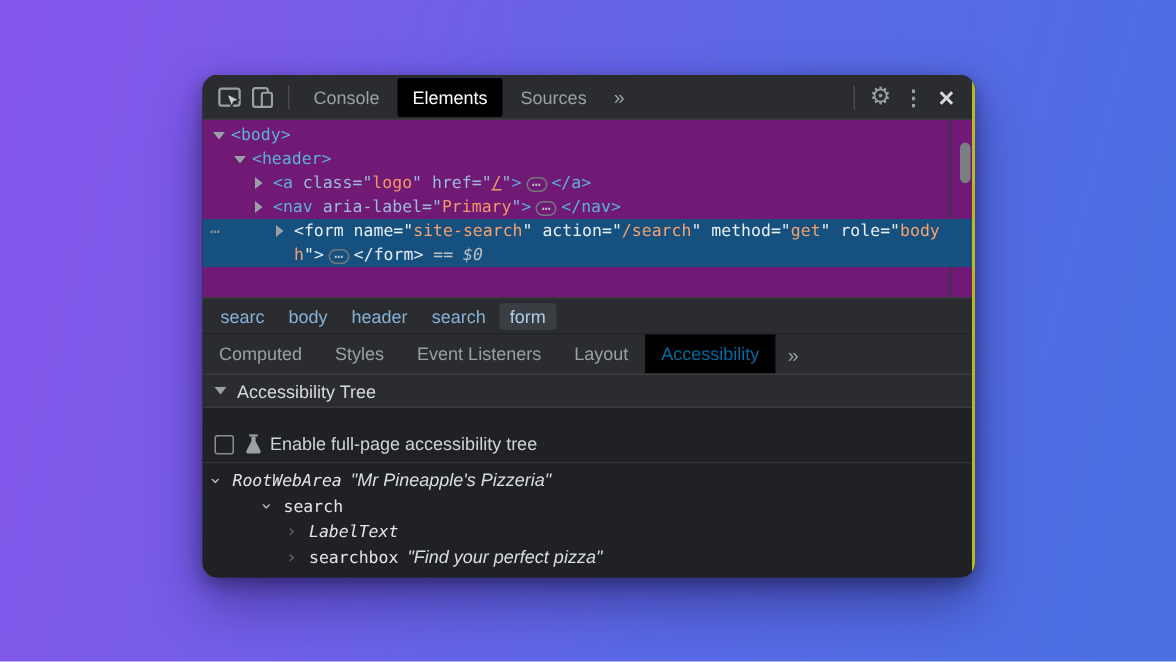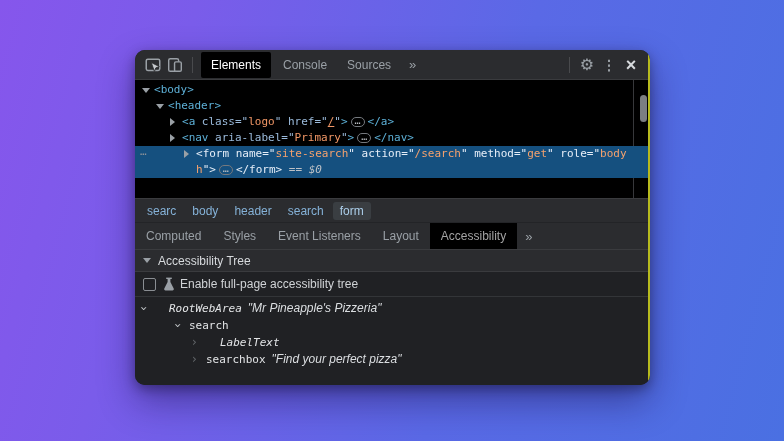--- a/index.html
+++ b/index.html
@@ -33,21 +33,21 @@
   .more { color: #9aa0a6; font-size: 13px; padding: 0 8px; cursor: pointer; }
   .tb-right { margin-left: auto; display: flex; align-items: center; }
   .glyph-gear { color: #9aa0a6; font-size: 16px; line-height: 16px; }
   .glyph-kebab { color: #9aa0a6; font-size: 14px; font-weight: bold; line-height: 14px; }
   .glyph-close { color: #d7dadd; font-size: 18px; line-height: 18px; font-weight: bold; }
 
   
   .domtree {
     position: relative; flex: 0 0 118px; height: 118px; overflow: hidden;
     font-family: "DejaVu Sans Mono", monospace; font-size: 11px; line-height: 16px;
-    padding-top: 2px; background: #000000;
+    padding-top: 2px; background: #701a75;
   }
   .gutterline { position: absolute; top: 0; bottom: 0; right: 16px; width: 1px; background: #37383b; z-index: 0; }
   .dom-row { position: relative; z-index: 1; padding-right: 18px; }
   .dom-row.sel { z-index: 2; }
   .twisty { position: absolute; }
   .tw-open { top: 6px; width: 0; height: 0; border-left: 4px solid transparent; border-right: 4px solid transparent; border-top: 5px solid #9aa0a6; }
   .tw-closed { top: 4px; width: 0; height: 0; border-top: 4px solid transparent; border-bottom: 4px solid transparent; border-left: 5px solid #9aa0a6; }
   .gutterdots { position: absolute; left: 5px; top: -2px; color: #909499; font-size: 11px; letter-spacing: 1px; }
   .s-br   { color: #5db0d7; }
   .s-tag  { color: #5db0d7; }
@@ -72,46 +72,46 @@
   }
   .crumb { color: #85b2d8; padding: 2px 7px; margin: 0 1px; cursor: pointer; border-radius: 3px; }
   .crumb.sel { background: #3a3e42; color: #abceea; }
 
   
   .paneltabs {
     flex: 0 0 27px; height: 27px; background: #2b2c2f; border-top: 1px solid #232427;
     display: flex; align-items: center; font-size: 12px;
   }
   .p-tab { padding: 0 11px; color: #9aa0a6; height: 100%; display: flex; align-items: center; cursor: pointer; white-space: nowrap; }
-  .p-tab.sel { background: #000; color: #a3a3a3; }
+  .p-tab.sel { background: #000; color: #0369a1; }
 
   
   .axheader {
     flex: 0 0 23px; height: 23px; background: #2b2c2f;
     border-top: 1px solid #3a3b3e; border-bottom: 1px solid #3a3b3e;
     display: flex; align-items: center; padding-left: 8px; font-size: 12px; color: #d7dadd; cursor: pointer;
   }
   .tri-down { width: 0; height: 0; border-left: 4px solid transparent; border-right: 4px solid transparent; border-top: 5px solid #9aa0a6; margin-right: 7px; }
   .axcheck {
     flex: 0 0 25px; height: 25px; background: #202124; display: flex; align-items: center;
-    padding-left: 8px; font-size: 12px; color: #d0d3d6; border-bottom: 1px solid #333538;
+    padding-left: 8px; font-size: 12px; color: #d0d3d6; border-bottom: 1px solid #333538; margin-top: 12px;
   }
   .cbx { width: 13px; height: 13px; border: 1.5px solid #8a8e93; border-radius: 2px; background: transparent; margin-right: 7px; cursor: pointer; flex: 0 0 13px; }
   .flask { margin-right: 5px; display: flex; }
 
   .axtree {
     flex: 1 1 auto; background: #202124; padding-top: 3px;
     font-family: "DejaVu Sans Mono", monospace; font-size: 11px; line-height: 17px; overflow: hidden;
   }
   .ax-row { position: relative; white-space: nowrap; }
   .chev { position: absolute; font-size: 12px; font-family: "DejaVu Sans", sans-serif; cursor: pointer; }
   .chev-open { color: #c6cacd; transform: rotate(90deg); }
   .chev-closed { color: #63676b; }
   .ax-role { color: #e3e5e7; }
-  .ax-role.ital { font-style: italic; margin-left: 14px; }
+  .ax-role.ital { font-style: italic; }
   .ax-name { font-family: "Liberation Sans", sans-serif; font-style: italic; color: #dbdee1; margin-left: 6px; font-size: 12px; }
 </style>
 </head>
 <body>
 
 <div class="scene">
   <div class="window">
 
     <div class="toolbar">
       <div class="tool-ic">
@@ -121,22 +121,22 @@
         </svg>
       </div>
       <div class="tool-ic">
         <svg width="18" height="18" viewBox="0 0 20 20">
           <rect x="3" y="3" width="11" height="14" rx="1.8" fill="none" stroke="#9aa0a6" stroke-width="1.6"></rect>
           <rect x="9.5" y="6.5" width="7.5" height="10.5" rx="1.5" fill="#2b2c2f" stroke="#9aa0a6" stroke-width="1.6"></rect>
         </svg>
       </div>
       <div class="vdiv"></div>
       <div class="tb-tabs" id="tb-tabs">
+          <div class="tb-tab">Console</div>
           <div class="tb-tab sel">Elements</div>
-          <div class="tb-tab">Console</div>
           <div class="tb-tab">Sources</div>
         </div>
       <div class="more">»</div>
       <div class="tb-right">
         <div class="vdiv"></div>
         <div class="tool-ic">
             <span class="glyph-gear">⚙</span>
           </div>
         <div class="tool-ic">
             <span class="glyph-kebab">⋮</span>

